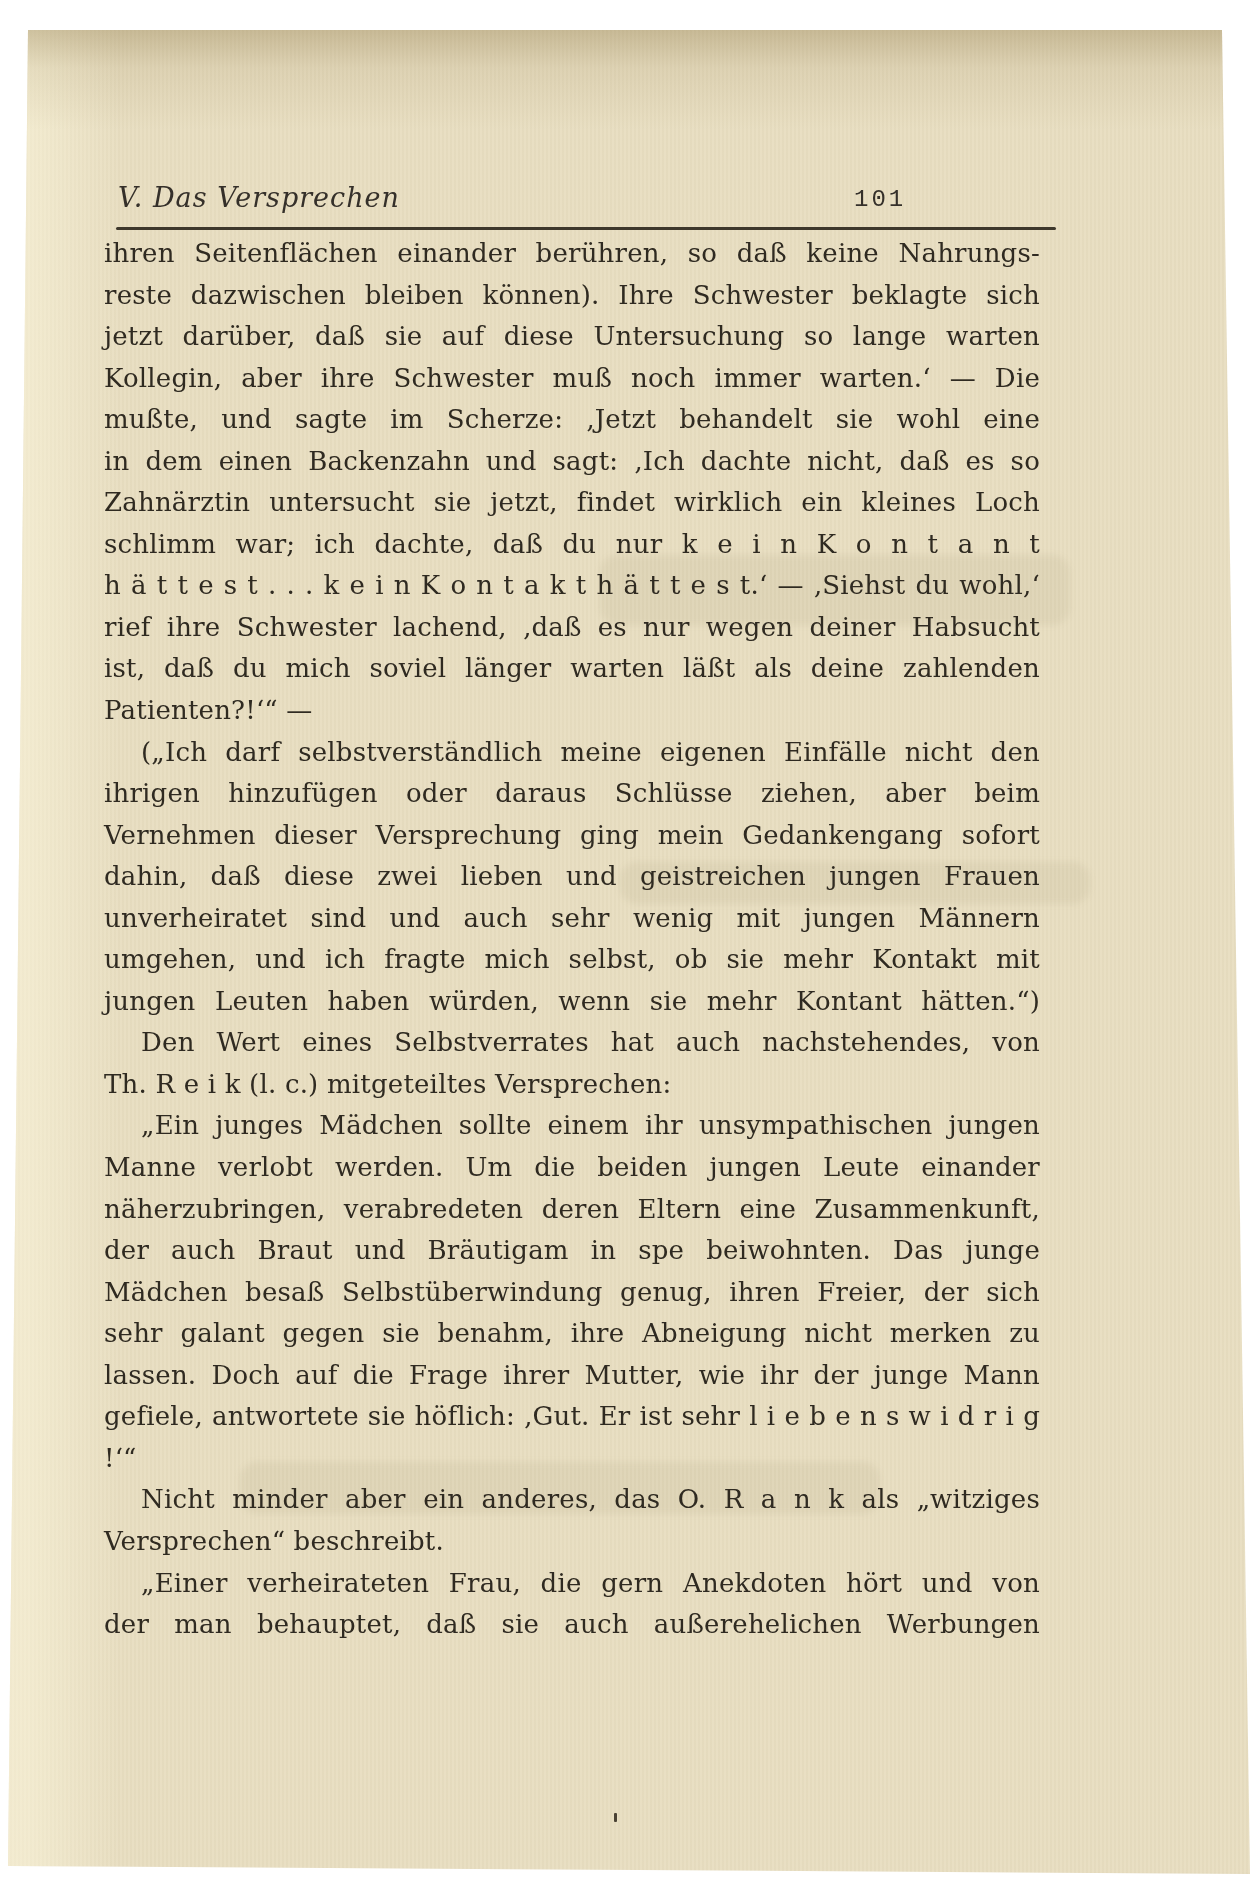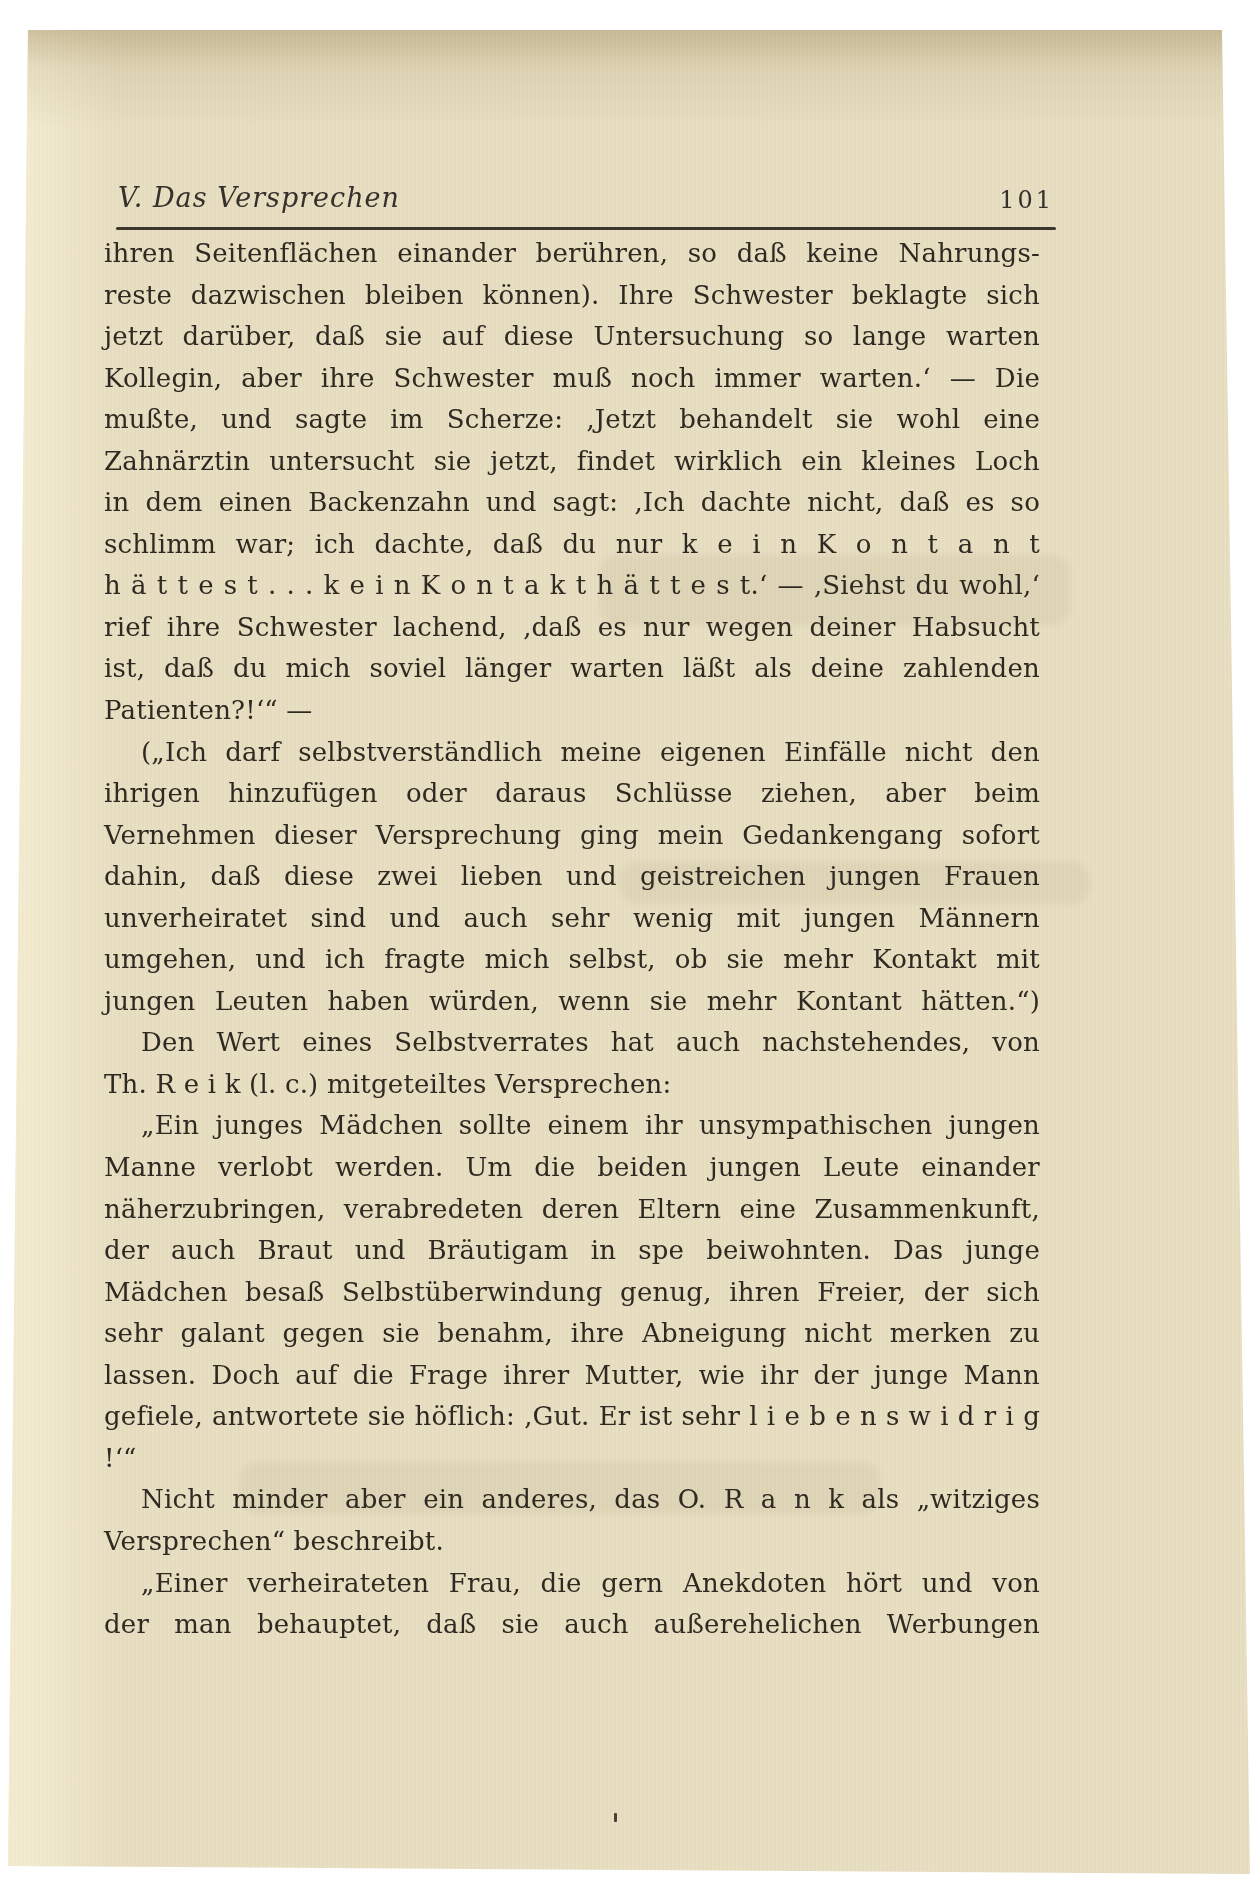--- a/index.html
+++ b/index.html
@@ -23,21 +23,21 @@
     background:rgba(120,98,55,0.07);
   }
   .speck{position:absolute;background:#4a4234;border-radius:1px;}
   .page-header-title{
     position:absolute;left:118px;top:182px;width:936px;
     text-align:left;font-style:italic;font-size:27px;letter-spacing:1px;
     color:#35302a;
   }
   .page-number{
     position:absolute;left:854px;top:186px;width:200px;
-    text-align:right;font-size:24px;letter-spacing:3px;color:#35302a;
+    text-align:left;font-size:24px;letter-spacing:3px;color:#35302a;font-family:Liberation Mono, monospace;
   }
   .header-rule{
     position:absolute;left:116px;top:227px;width:940px;height:3px;
     background:#3e382c;border-radius:2px;
   }
   .page-body{
     position:absolute;left:104px;top:233px;width:936px;
     font-size:26px;line-height:41.55px;color:#2f2a21;
     letter-spacing:0.2px;
   }
@@ -63,22 +63,22 @@
 <div class="page-number">101</div>
 
 <div class="header-rule"></div>
 
 <div class="page-body">
     <div class="line fill">ihren Seitenflächen einander berühren, so daß keine Nahrungs-</div>
     <div class="line fill">reste dazwischen bleiben können). Ihre Schwester beklagte sich</div>
     <div class="line fill">jetzt darüber, daß sie auf diese Untersuchung so lange warten</div>
     <div class="line fill">Kollegin, aber ihre Schwester muß noch immer warten.‘ — Die</div>
     <div class="line fill">mußte, und sagte im Scherze: ‚Jetzt behandelt sie wohl eine</div>
+    <div class="line fill">in dem einen Backenzahn und sagt: ‚Ich dachte nicht, daß es so</div>
     <div class="line fill">Zahnärztin untersucht sie jetzt, findet wirklich ein kleines Loch</div>
-    <div class="line fill">in dem einen Backenzahn und sagt: ‚Ich dachte nicht, daß es so</div>
     <div class="line fill">schlimm war; ich dachte, daß du nur k e i n K o n t a n t</div>
     <div class="line fill">h ä t t e s t . . . k e i n K o n t a k t h ä t t e s t.‘ — ‚Siehst du wohl,‘</div>
     <div class="line fill">rief ihre Schwester lachend, ‚daß es nur wegen deiner Habsucht</div>
     <div class="line fill">ist, daß du mich soviel länger warten läßt als deine zahlenden</div>
     <div class="line short">Patienten?!‘“ —</div>
     <div class="line fill indent">(„Ich darf selbstverständlich meine eigenen Einfälle nicht den</div>
     <div class="line fill">ihrigen hinzufügen oder daraus Schlüsse ziehen, aber beim</div>
     <div class="line fill">Vernehmen dieser Versprechung ging mein Gedankengang sofort</div>
     <div class="line fill">dahin, daß diese zwei lieben und geistreichen jungen Frauen</div>
     <div class="line fill">unverheiratet sind und auch sehr wenig mit jungen Männern</div>

